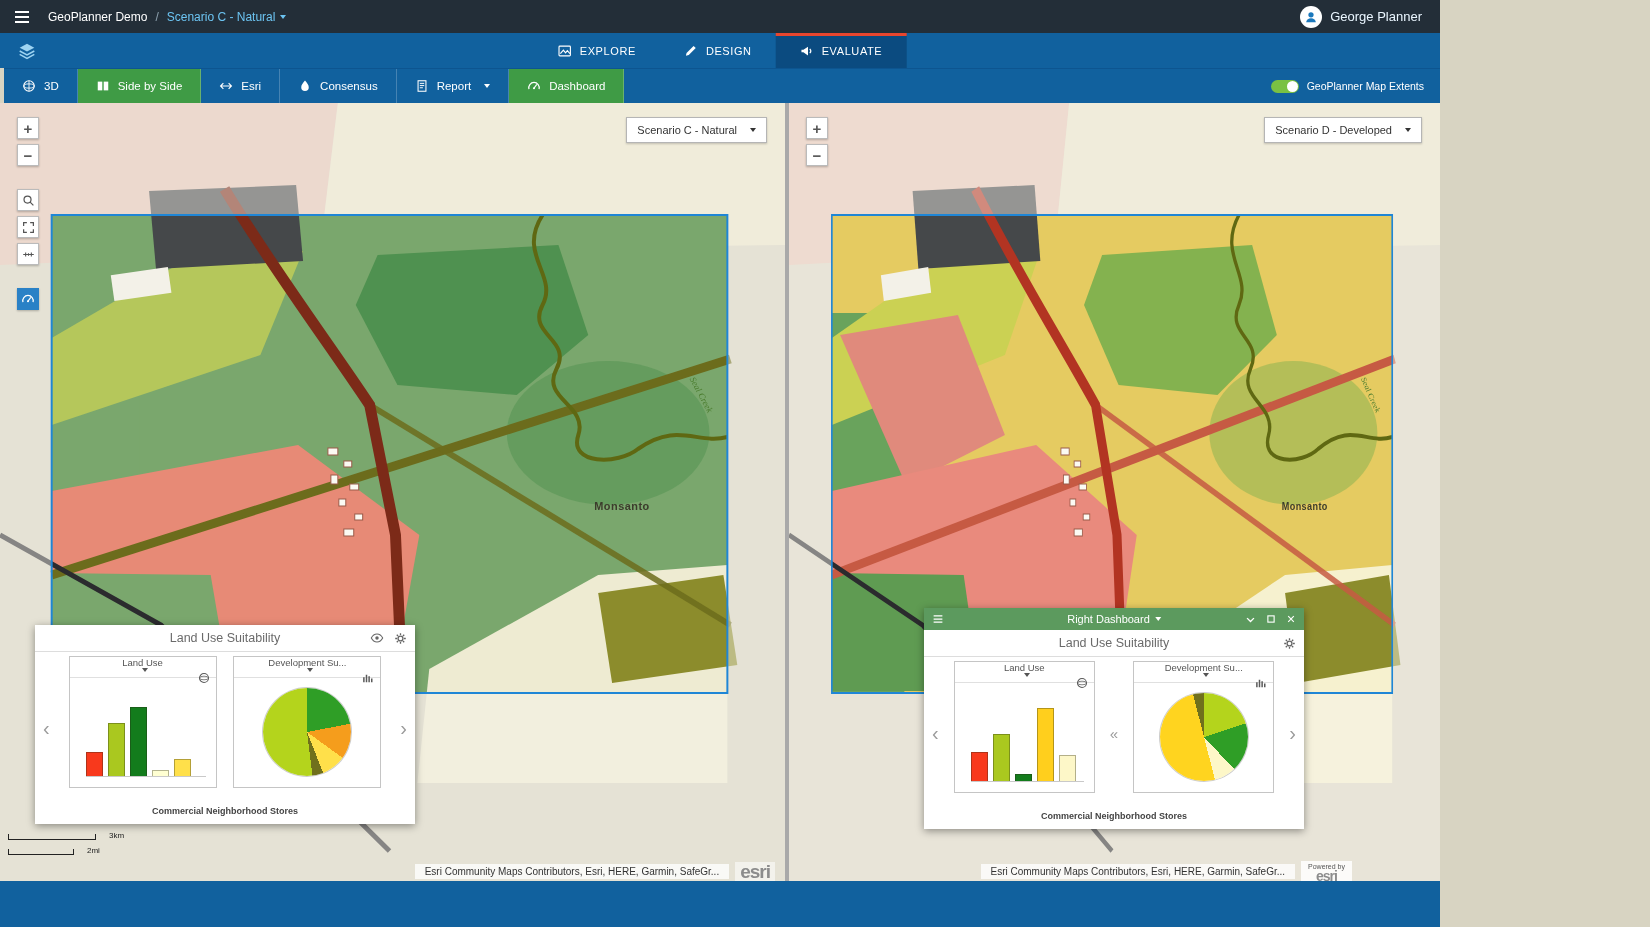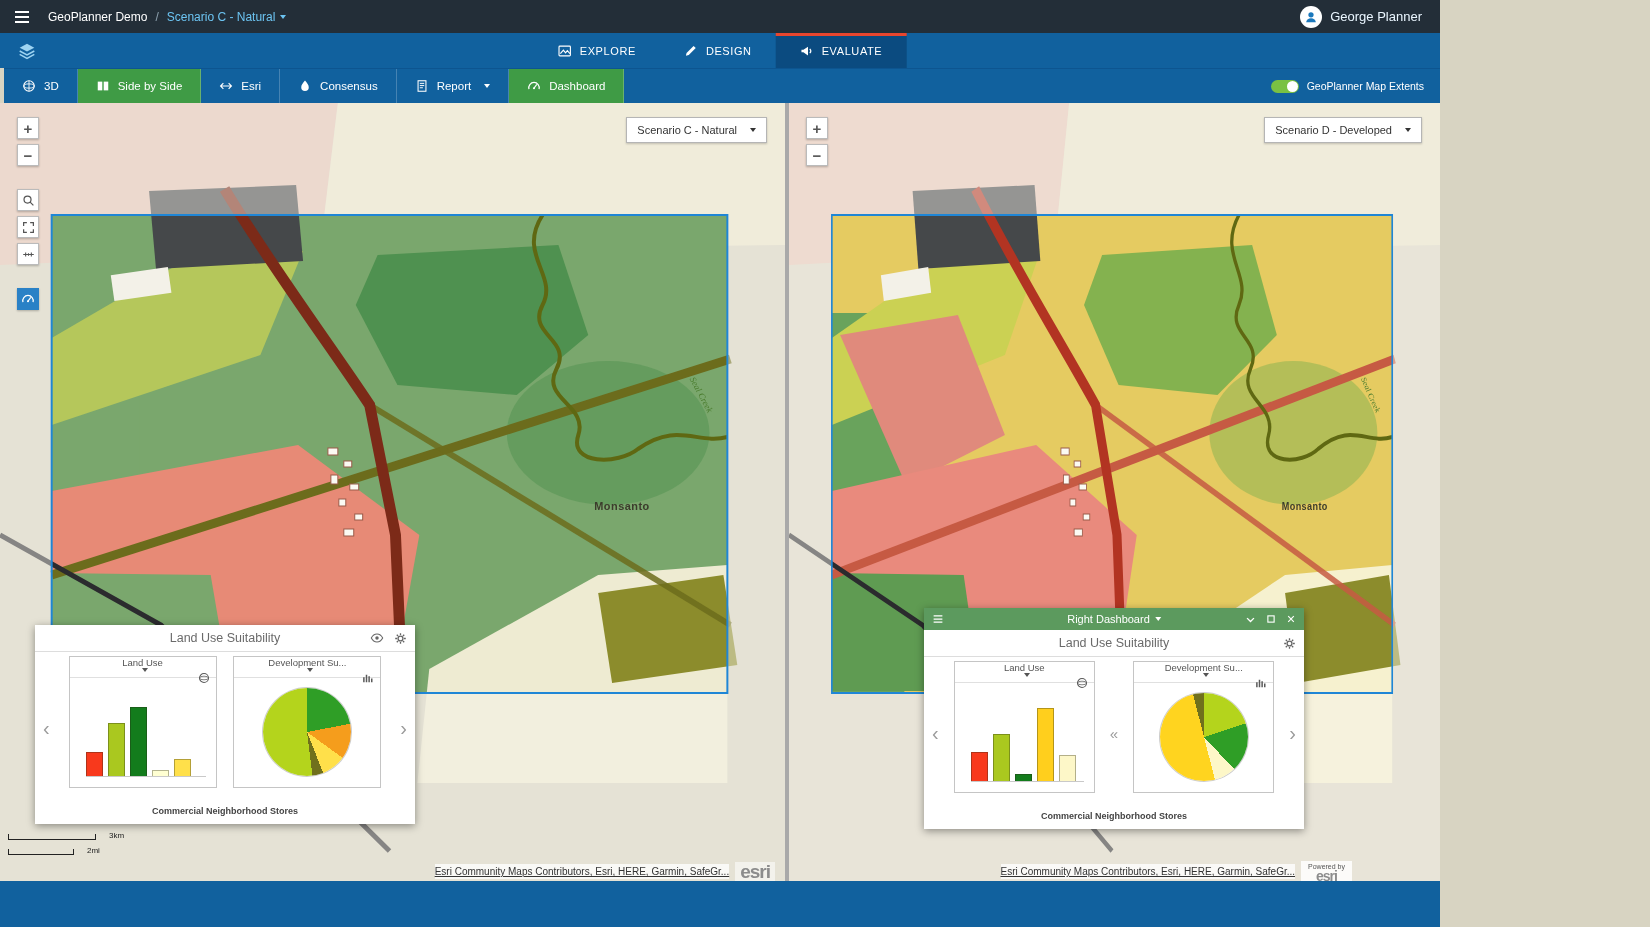--- a/index.html
+++ b/index.html
@@ -59,21 +59,21 @@
   .map-controls{position:absolute;left:17px;top:14px;display:flex;flex-direction:column;}
   .mc-btn{width:22px;height:22px;background:#fff;border:1px solid #bbb;color:#555;display:flex;
     align-items:center;justify-content:center;font-size:15px;font-weight:bold;margin-bottom:5px;cursor:pointer;
     box-shadow:0 1px 2px rgba(0,0,0,.25);box-sizing:border-box;}
   .mc-gap{height:18px;}
   .mc-btn.active{background:#2a81c6;color:#fff;border-color:#2a81c6;}
 
   
   .attrib{position:absolute;left:0;right:0;bottom:0;height:19px;display:flex;align-items:center;
     justify-content:flex-end;font-size:10px;color:#333;pointer-events:none;}
-  .attrib-pill{background:rgba(255,255,255,.78);padding:2px 0;white-space:nowrap;text-decoration:underline;}
+  .attrib-pill{background:rgba(255,255,255,.78);padding:2px 10px;white-space:nowrap;}
   .esri{font-size:19px;font-weight:bold;color:#8c8c8c;letter-spacing:-1px;background:rgba(255,255,255,.55);
     padding:0 5px;margin-left:6px;line-height:19px;}
   .powered{background:rgba(255,255,255,.85);text-align:center;padding:0 7px;margin-left:6px;line-height:9px;}
   .powered .pb{display:block;font-size:7px;color:#555;padding-top:1px;}
   .powered .esri-sm{display:block;font-size:14px;font-weight:bold;color:#8c8c8c;letter-spacing:-1px;line-height:11px;padding-bottom:1px;}
   .attrib.leftpad{padding-right:10px;}
   .attrib.rightpad{padding-right:88px;}
 
   
   .scalebar{position:absolute;left:8px;bottom:26px;font-size:8px;color:#222;}

